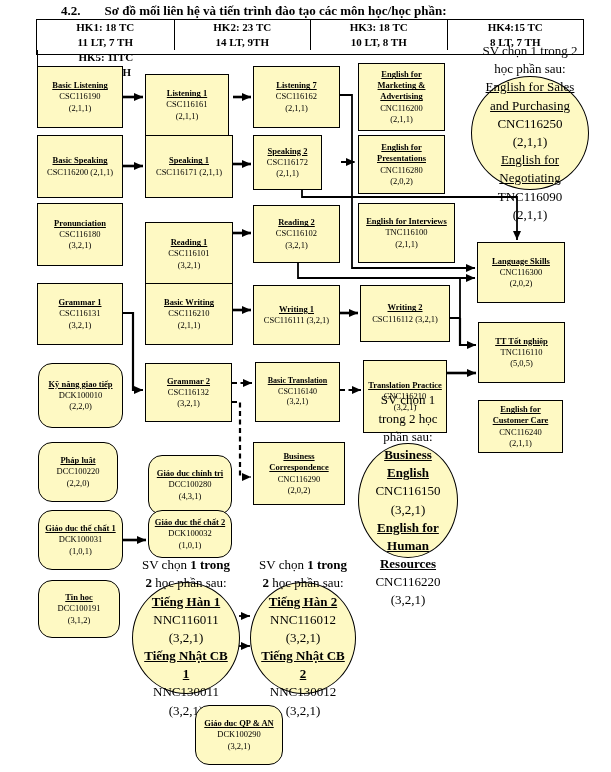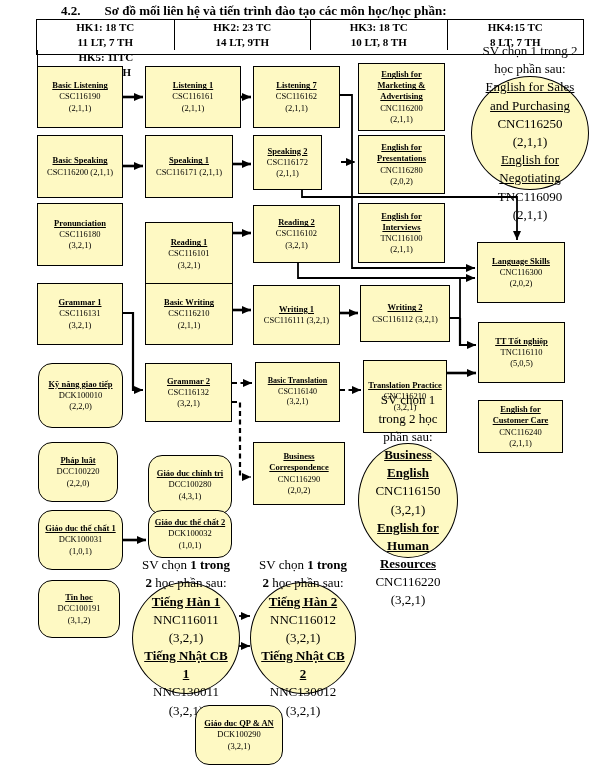--- a/index.html
+++ b/index.html
@@ -82,21 +82,21 @@
       <line x1="239" y1="616" x2="250" y2="616" stroke-width="1.8" marker-end="url(#arr)"></line>
       <line x1="239" y1="646" x2="250" y2="646" stroke-width="1.8" marker-end="url(#arr)"></line>
     </g>
   </svg>
 
   <div class="box" style="left:37px;top:66px;width:86px;height:62px">
     <div class="bt">Basic Listening</div>
     <div>CSC116190</div>
     <div>(2,1,1)</div>
   </div>
-  <div class="box" style="left:145px;top:66px;width:96px;height:62px">
+  <div class="box" style="left:145px;top:74px;width:84px;height:62px">
     <div class="bt">Listening 1</div>
     <div>CSC116161</div>
     <div>(2,1,1)</div>
   </div>
   <div class="box" style="left:253px;top:66px;width:87px;height:62px">
     <div class="bt">Listening 7</div>
     <div>CSC116162</div>
     <div>(2,1,1)</div>
   </div>
   <div class="box" style="left:358px;top:63px;width:87px;height:68px">
@@ -139,21 +139,21 @@
   <div class="box" style="left:145px;top:222px;width:88px;height:64px">
     <div class="bt">Reading 1</div>
     <div>CSC116101</div>
     <div>(3,2,1)</div>
   </div>
   <div class="box" style="left:253px;top:205px;width:87px;height:58px">
     <div class="bt">Reading 2</div>
     <div>CSC116102</div>
     <div>(3,2,1)</div>
   </div>
-  <div class="box" style="left:358px;top:203px;width:87px;height:60px">
+  <div class="box" style="left:358px;top:203px;width:97px;height:60px">
     <div class="bt">English for Interviews</div>
     <div>TNC116100</div>
     <div>(2,1,1)</div>
   </div>
   <div class="box" style="left:477px;top:242px;width:88px;height:61px">
     <div class="bt">Language Skills</div>
     <div>CNC116300</div>
     <div>(2,0,2)</div>
   </div>
 

